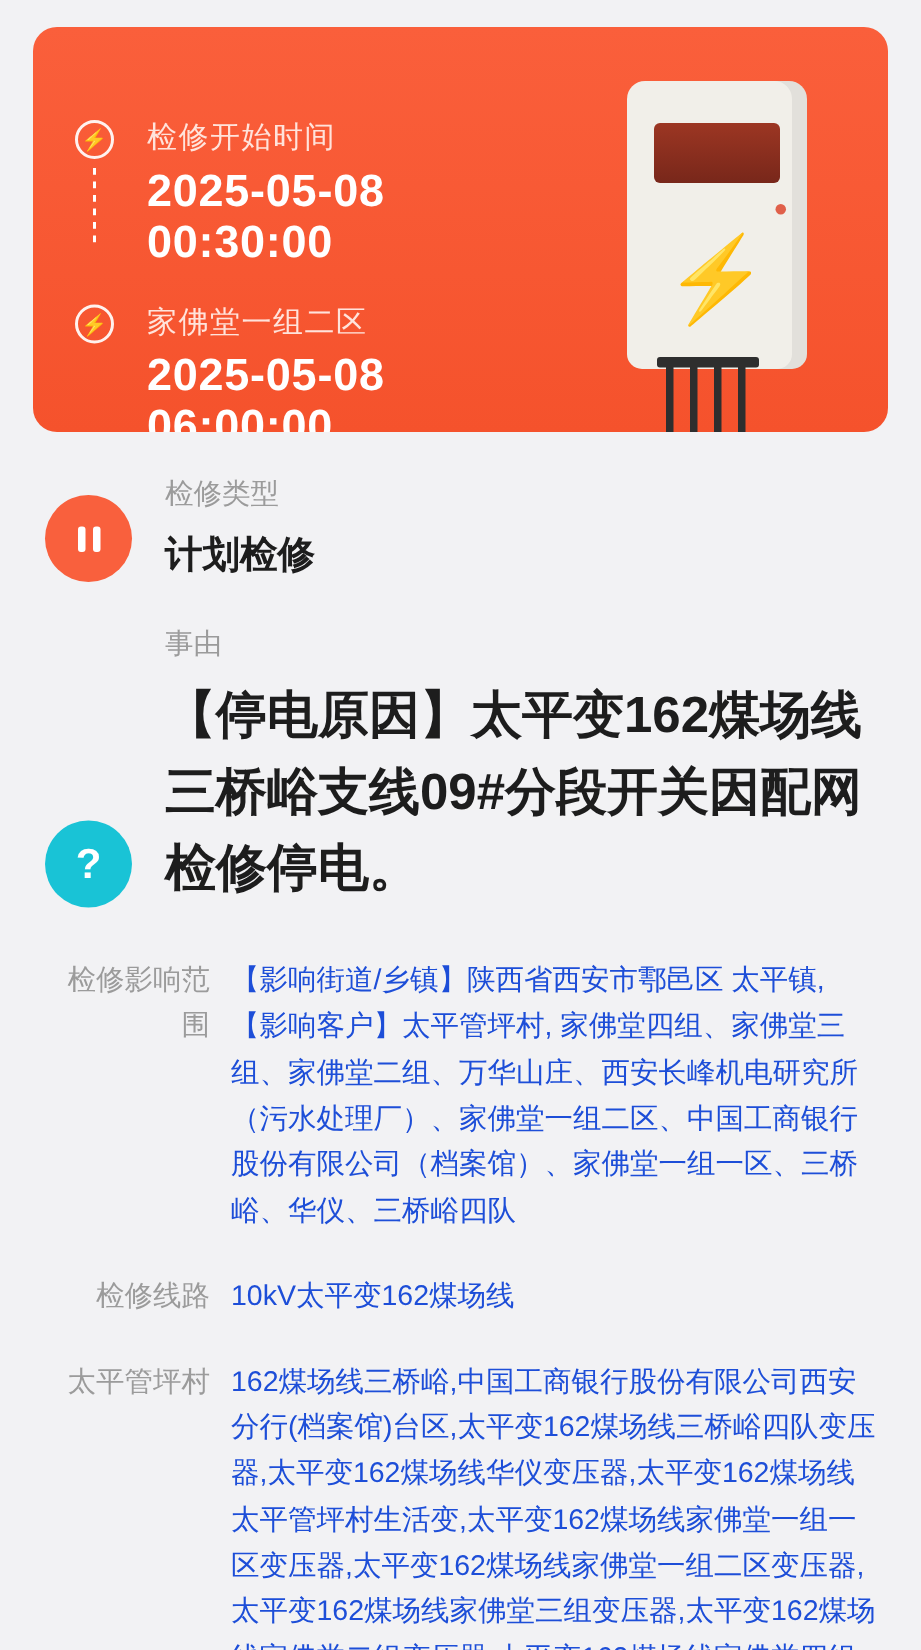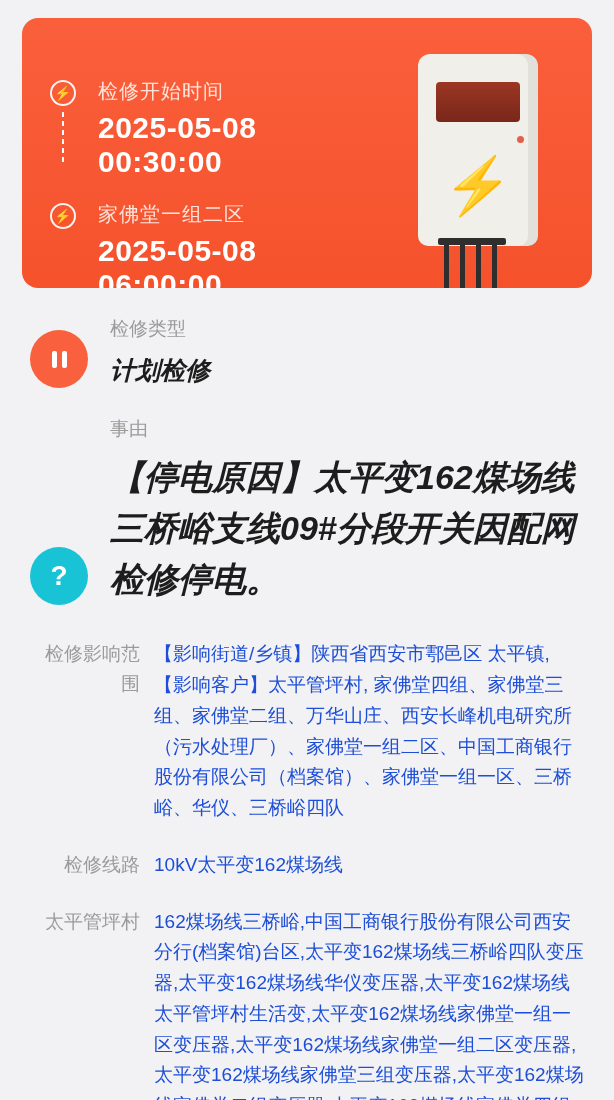--- a/index.html
+++ b/index.html
@@ -197,21 +197,20 @@
   .row-label {
     color: #9b9b9b;
     font-size: 19px;
     margin-bottom: 10px;
   }
   .row-value {
     color: #1d1d1d;
     font-size: 25px;
     font-weight: bold;
     line-height: 1.45;
-    font-style: italic;
   }
   .row-value.big {
     font-size: 34px;
     line-height: 1.5;
   }
 
   
   .detail-rows {
     padding: 8px 30px 40px 30px;
   }

